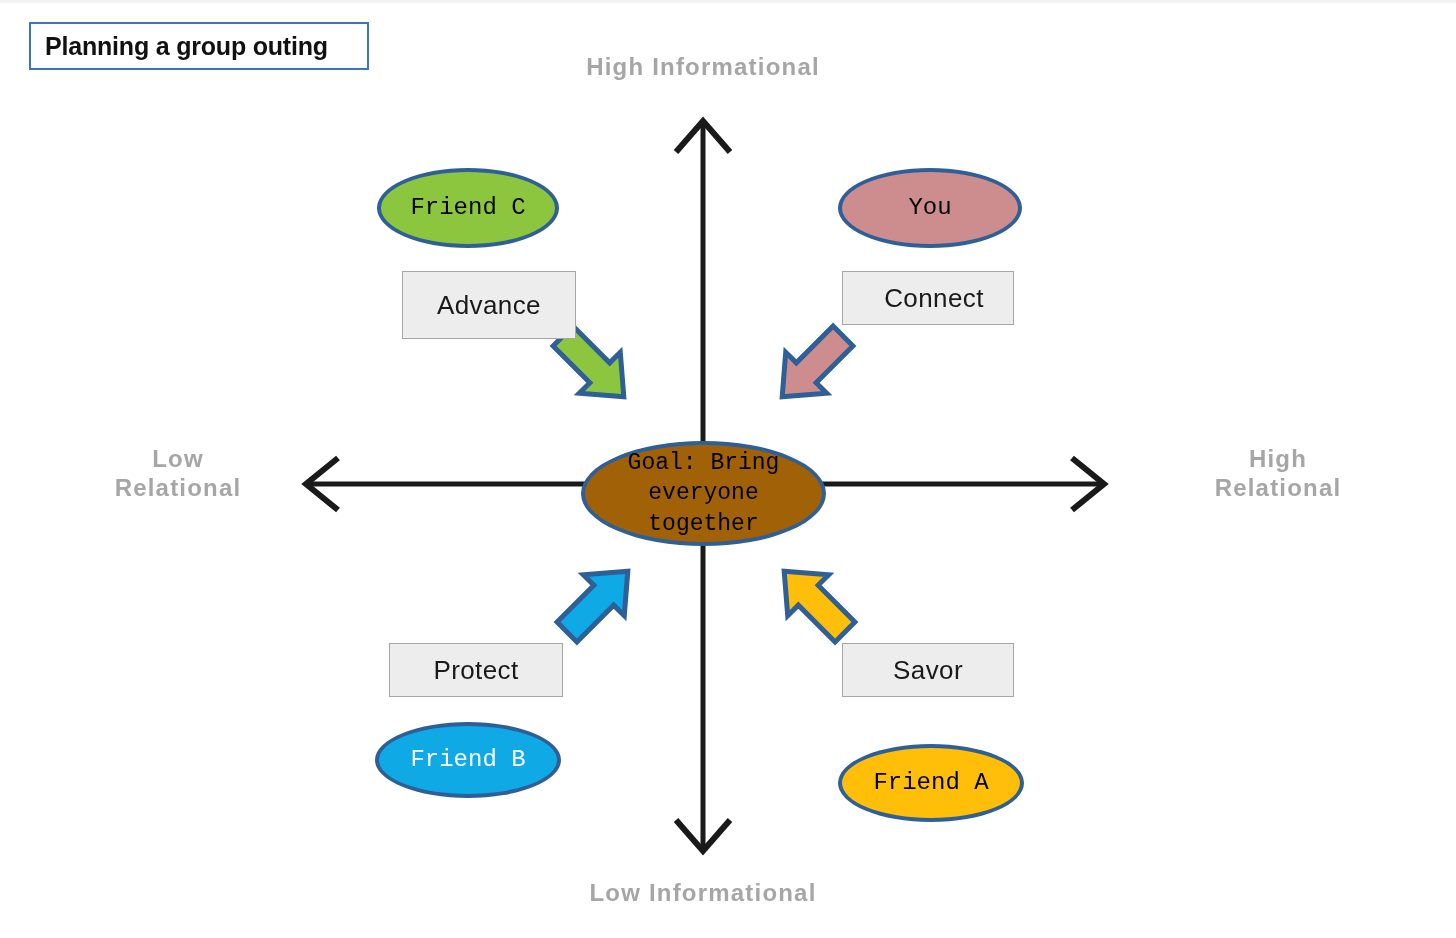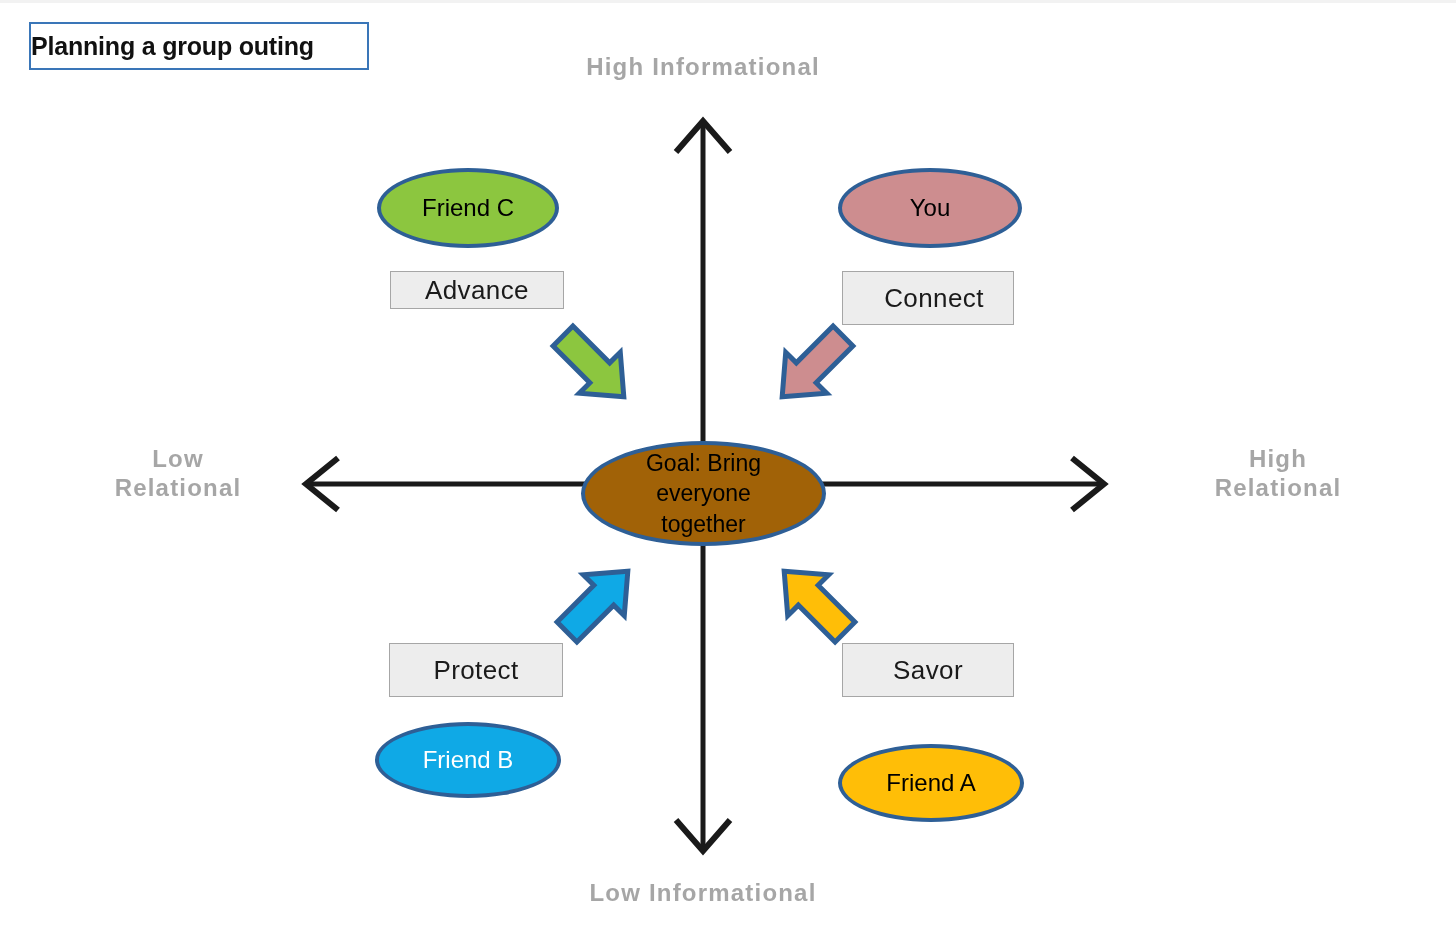--- a/index.html
+++ b/index.html
@@ -37,20 +37,21 @@
     position: absolute;
     left: 29px;
     top: 22px;
     width: 340px;
     height: 48px;
     box-sizing: border-box;
     border: 2px solid #3a76b8;
     background: #ffffff;
     display: flex;
     align-items: center;
+    padding-left: 14px;
   }
   .title-text {
     font-size: 25px;
     font-weight: bold;
     color: #111111;
     letter-spacing: -0.2px;
     white-space: nowrap;
   }
 
   
@@ -84,20 +85,21 @@
     box-sizing: border-box;
     border: 4px solid #2e5f96;
     border-radius: 50%;
     display: flex;
     align-items: center;
     justify-content: center;
     text-align: center;
     font-size: 24px;
     color: #000000;
     line-height: 1.18;
+    font-family: Liberation Mono, monospace;
   }
   #node-friend-c { left: 377px; top: 168px; width: 182px; height: 80px; background: #8cc63f; }
   #node-you      { left: 838px; top: 168px; width: 184px; height: 80px; background: #cd8d8f; }
   #node-friend-b { left: 375px; top: 722px; width: 186px; height: 76px; background: #0fa9e6; color:#ffffff; }
   #node-friend-a { left: 838px; top: 744px; width: 186px; height: 78px; background: #ffbe07; }
   #node-goal {
     left: 581px; top: 441px; width: 245px; height: 105px;
     background: #a16207;
     font-size: 23px;
     white-space: pre-line;
@@ -111,21 +113,21 @@
     box-sizing: border-box;
     background: #ededed;
     border: 1.5px solid #a6a6a6;
     display: flex;
     align-items: center;
     justify-content: center;
     font-size: 26px;
     color: #1a1a1a;
     letter-spacing: 0.4px;
   }
-  #qbox-advance { left: 390px; top: 271px; width: 174px; height: 38px; }
+  #qbox-advance { left: 402px; top: 271px; width: 174px; height: 68px; }
   #qbox-connect { left: 842px; top: 271px; width: 172px; height: 54px; padding-left: 12px; }
   #qbox-protect { left: 389px; top: 643px; width: 174px; height: 54px; }
   #qbox-savor   { left: 842px; top: 643px; width: 172px; height: 54px; }
 </style>
 </head>
 <body>
 
 <div id="canvas">
 
   <div class="top-rule"></div>

